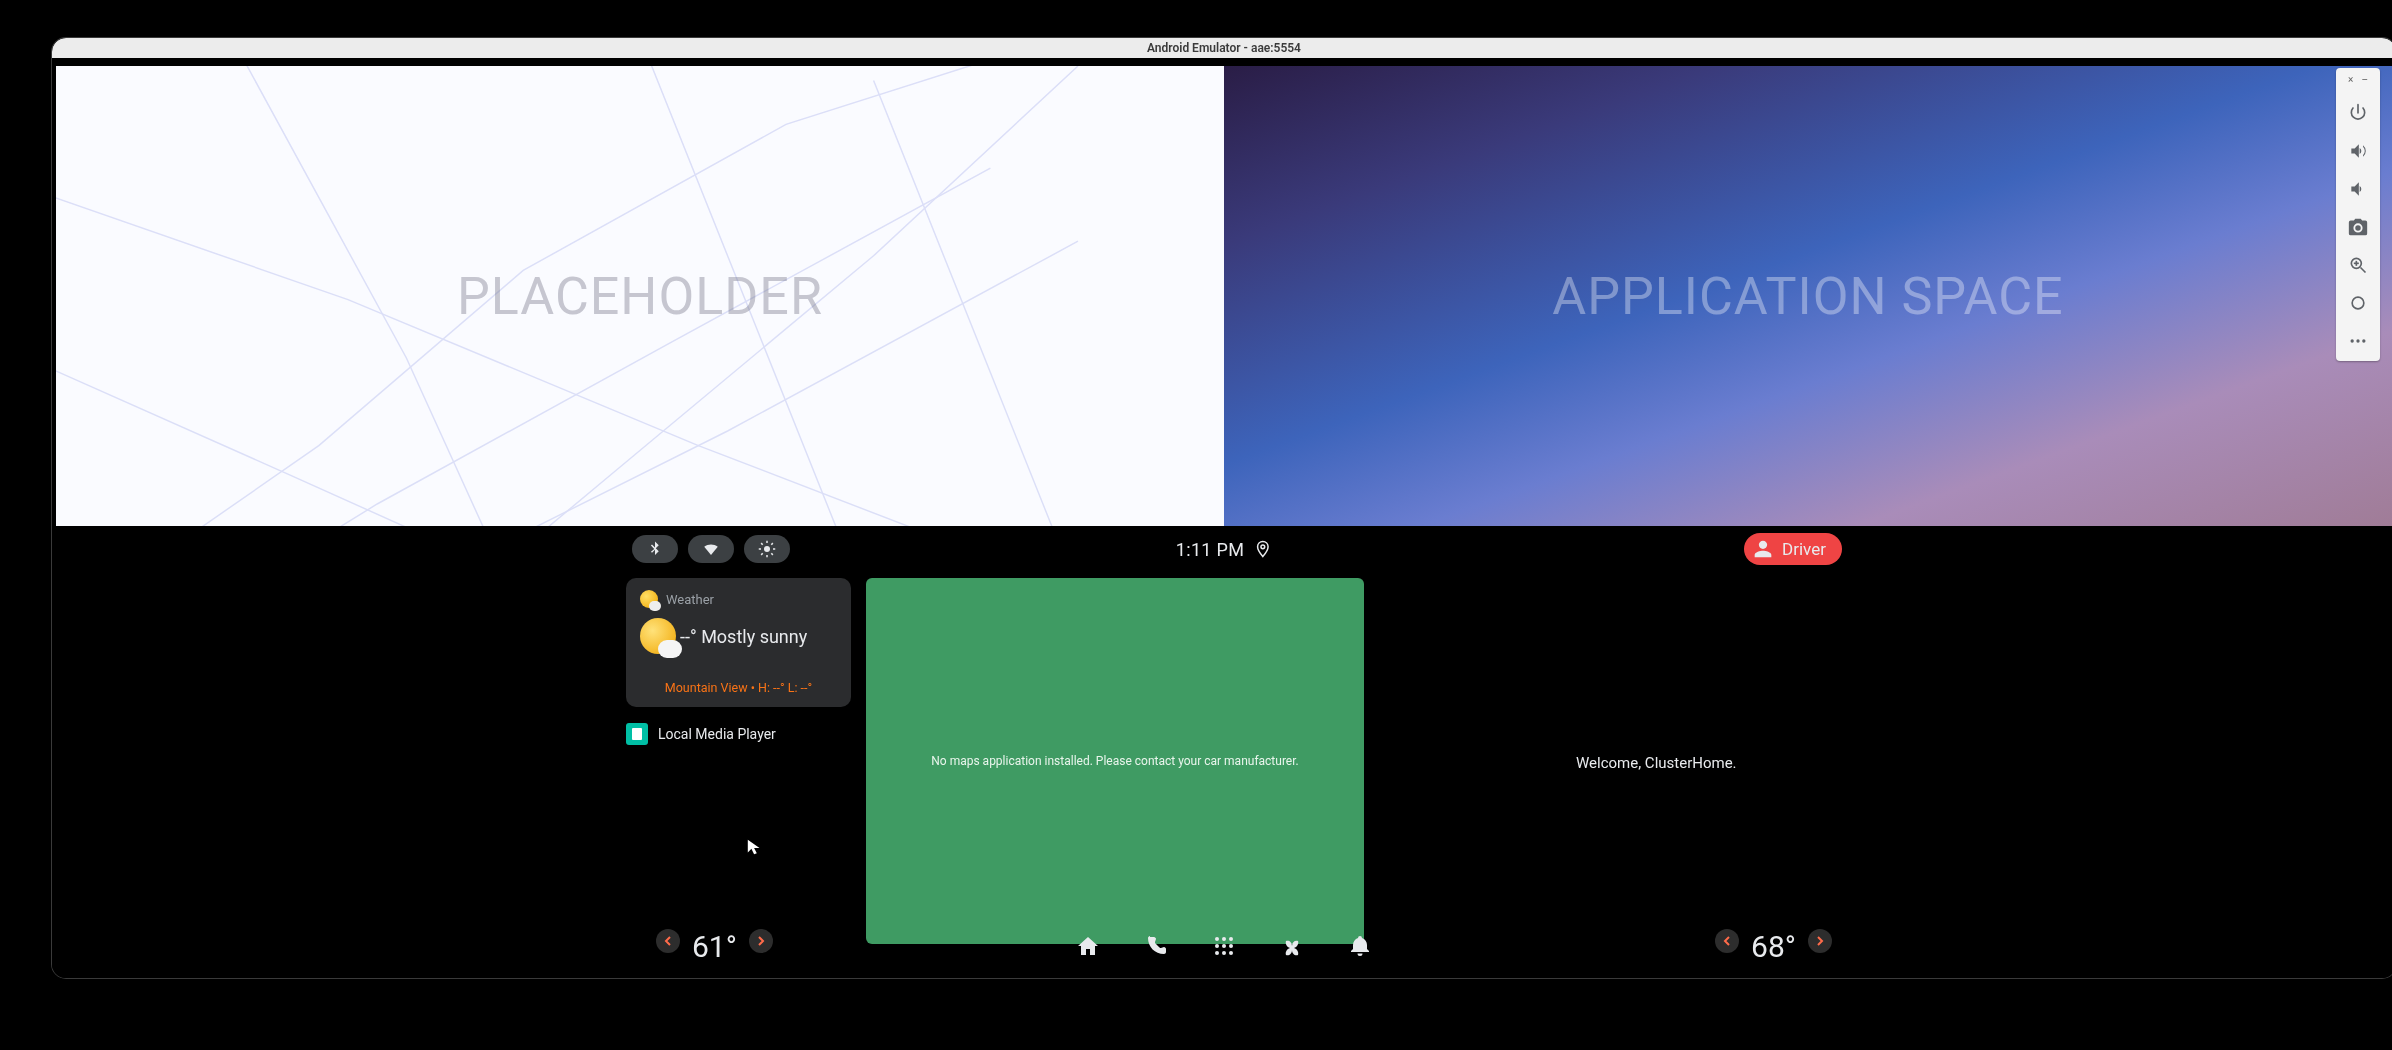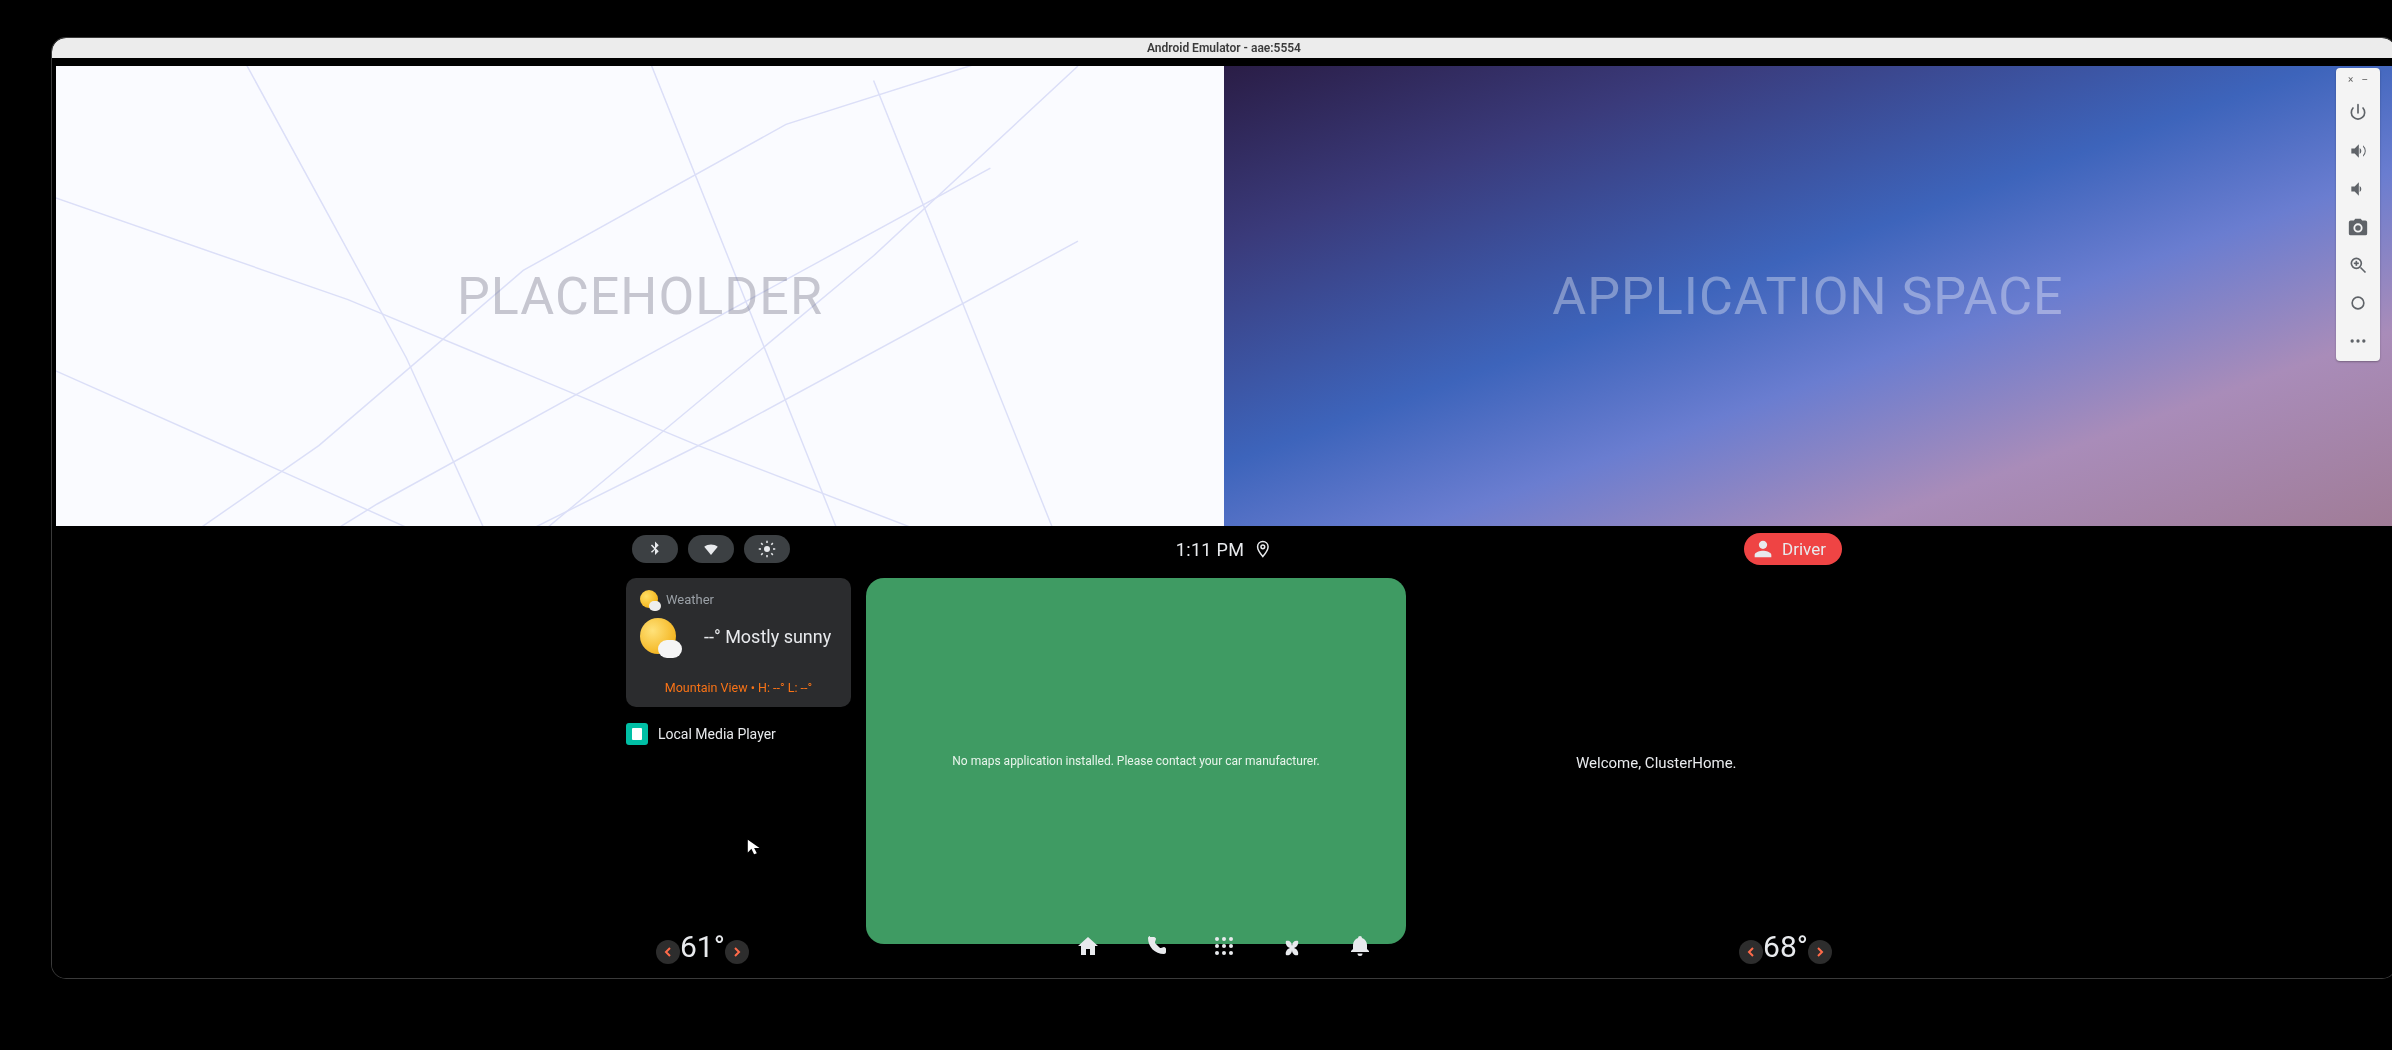--- a/index.html
+++ b/index.html
@@ -150,50 +150,50 @@
   .col-left{
     position:absolute;left:570px;width:225px;top:0;
   }
   .weather-card{
     background:#2b2c2e;border-radius:10px;padding:12px 14px 12px 14px;
     color:#e8eaed;font-size:14px;
   }
   .weather-card .hdr{display:flex;align-items:center;gap:8px;color:#9aa0a6;font-size:13px;margin-bottom:10px;}
   .weather-card .hdr .wicon{width:18px;height:18px;border-radius:50%;background:radial-gradient(circle at 35% 35%,#ffe066,#f0a500);position:relative;}
   .weather-card .hdr .wicon::after{content:"";position:absolute;right:-3px;bottom:-3px;width:12px;height:10px;background:#eee;border-radius:6px;}
-  .weather-card .main{display:flex;align-items:center;gap:28px;font-size:18px;}
+  .weather-card .main{display:flex;align-items:center;gap:4px;font-size:18px;}
   .weather-card .main .wbig{width:36px;height:36px;border-radius:50%;background:radial-gradient(circle at 35% 35%,#ffe27a,#f0a500);position:relative;flex-shrink:0;}
   .weather-card .main .wbig::after{content:"";position:absolute;right:-6px;bottom:-4px;width:24px;height:18px;background:#f5f5f5;border-radius:10px;}
   .weather-card .sub{color:#f97316;font-size:12.5px;margin-top:26px;text-align:center;}
 
   .media-row{
     margin-top:16px;display:flex;align-items:center;gap:10px;font-size:14px;color:#e8eaed;
   }
   .media-row .micon{width:22px;height:22px;border-radius:3px;background:#00bfa5;display:flex;align-items:center;justify-content:center;}
   .media-row .micon::after{content:"";width:10px;height:12px;background:#fff;border-radius:1px;}
 
   .map-tile{
-    position:absolute;left:810px;width:540px;top:0;height:366px;
-    background:#3f9b63;border-radius:18px;
+    position:absolute;left:810px;width:498px;top:0;height:366px;
+    background:#3f9b63;border-radius:6px;
     display:flex;align-items:center;justify-content:center;
     color:#e9f5ec;font-size:12px;text-align:center;padding:0 40px;
   }
 
   .welcome-text{
     position:absolute;left:1520px;top:176px;font-size:15px;color:#e8eaed;
   }
 
   
   .navbar{
     position:absolute;left:0;right:0;bottom:0;height:56px;
     display:flex;align-items:center;justify-content:center;
     color:#e8eaed;
   }
   .temp-block{
-    display:flex;align-items:flex-end;font-size:30px;font-weight:400;
+    display:flex;align-items:flex-start;gap:12px;font-size:30px;font-weight:400;
     position:absolute;
   }
   .temp-block.left{left:600px;}
   .temp-block.right{right:560px;}
   .caret{
     width:24px;height:24px;border-radius:50%;background:#2d2d2d;
     display:flex;align-items:center;justify-content:center;cursor:pointer;
   }
   .caret svg{width:10px;height:10px;}
   .nav-icons{

